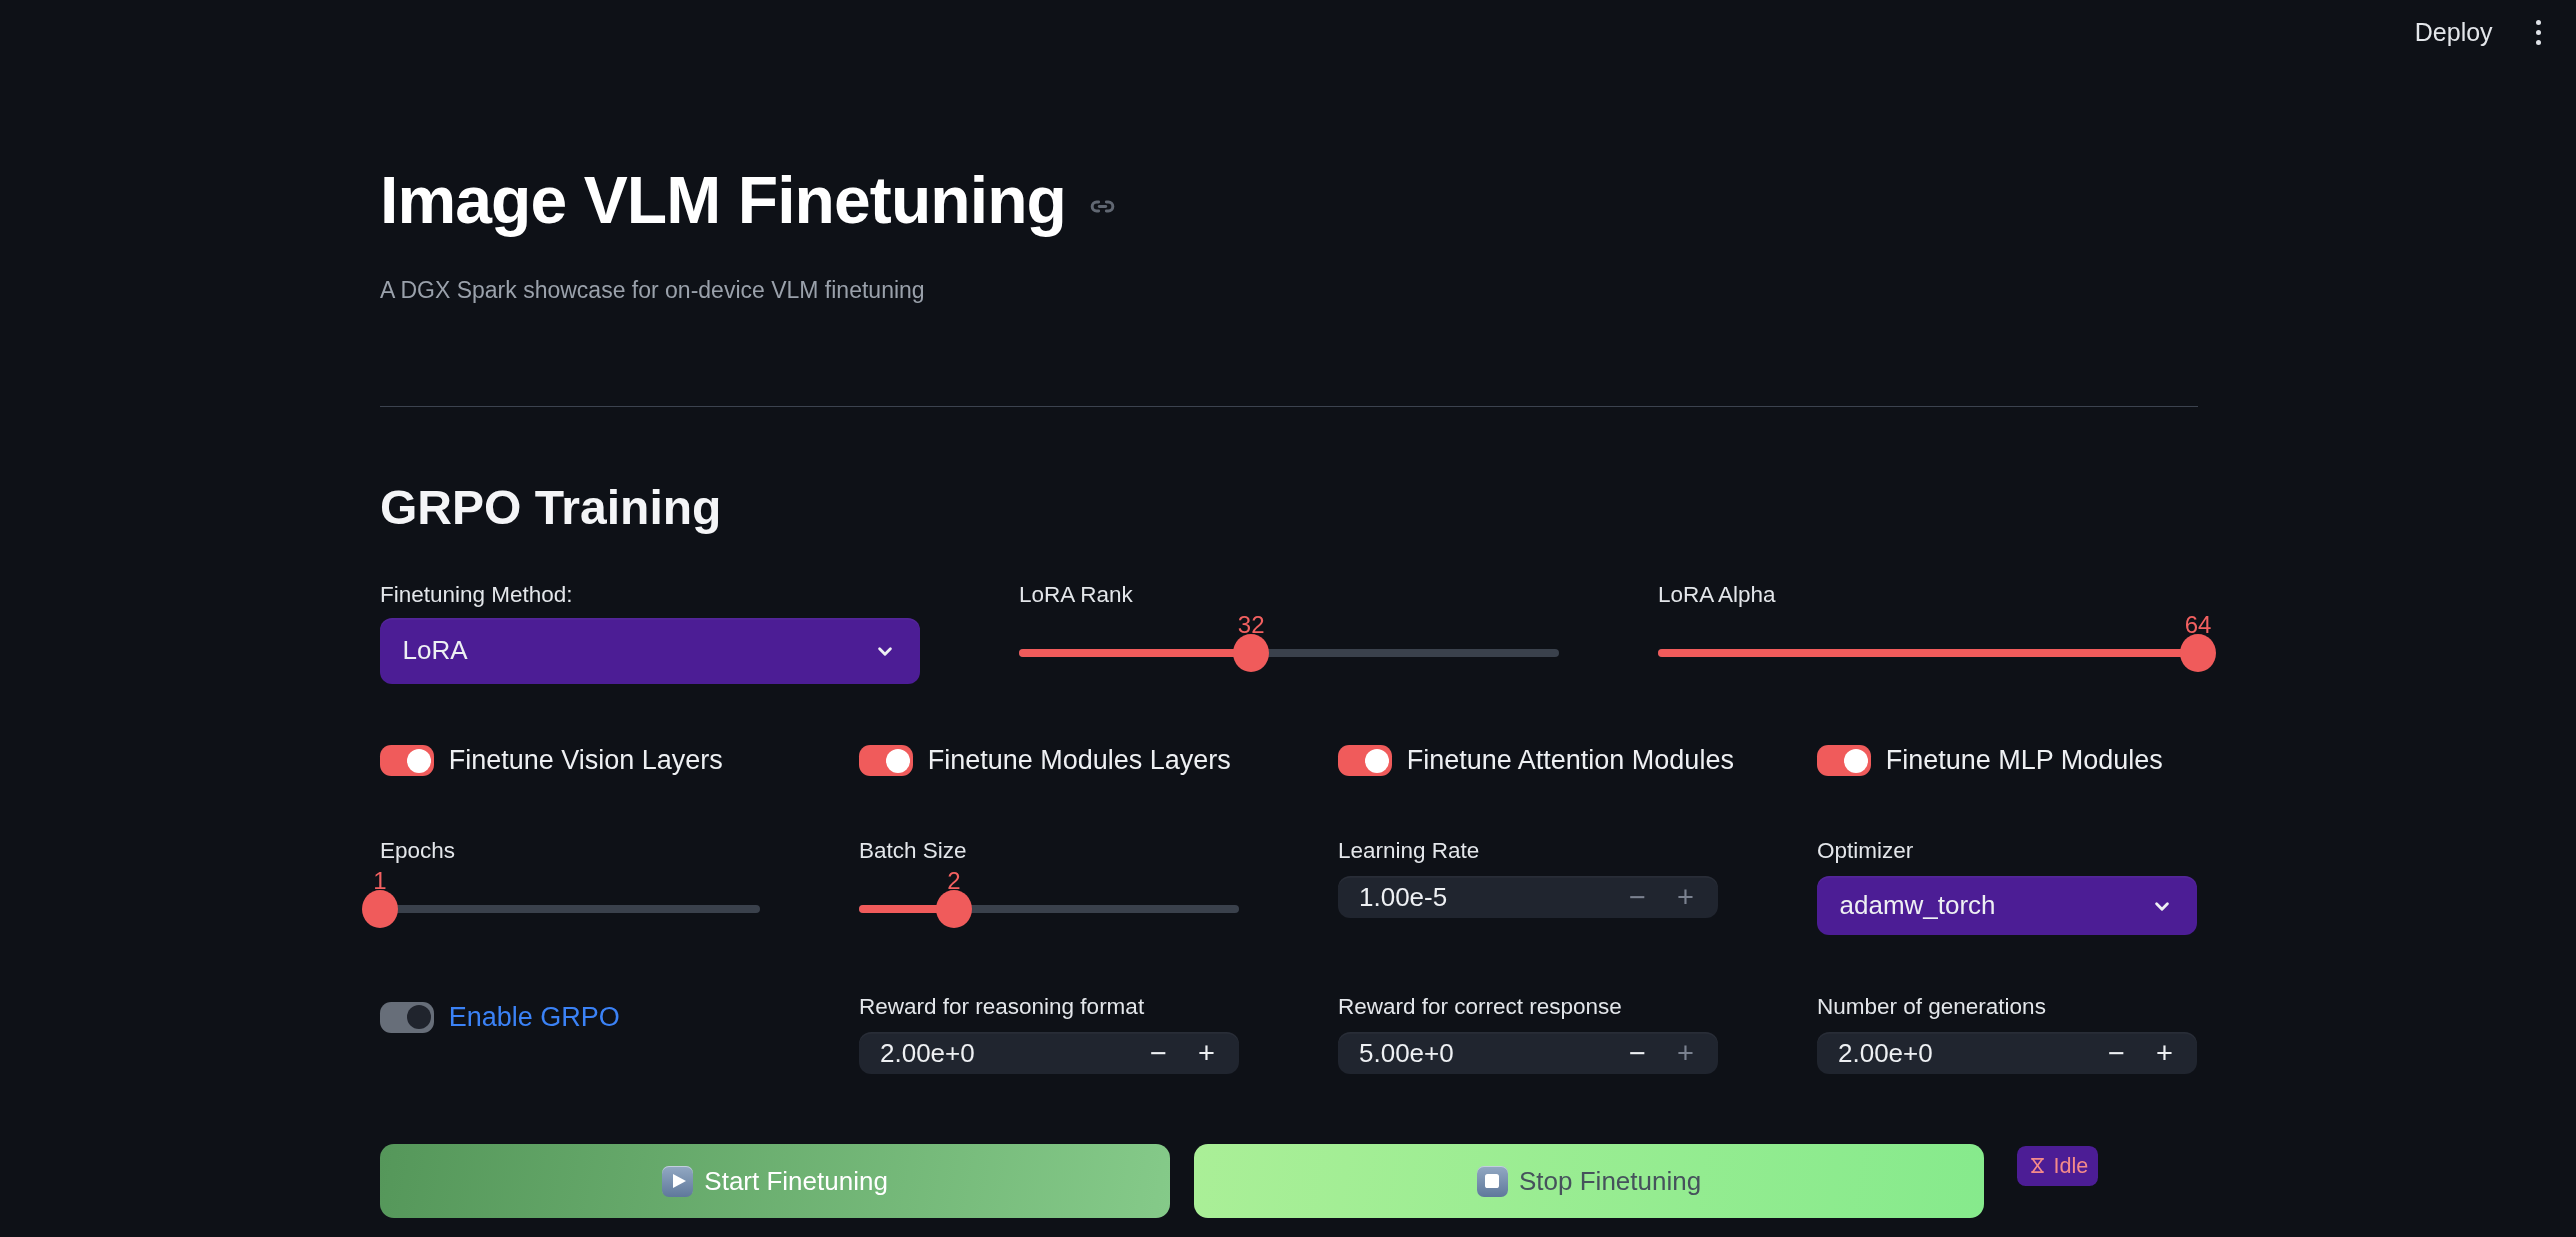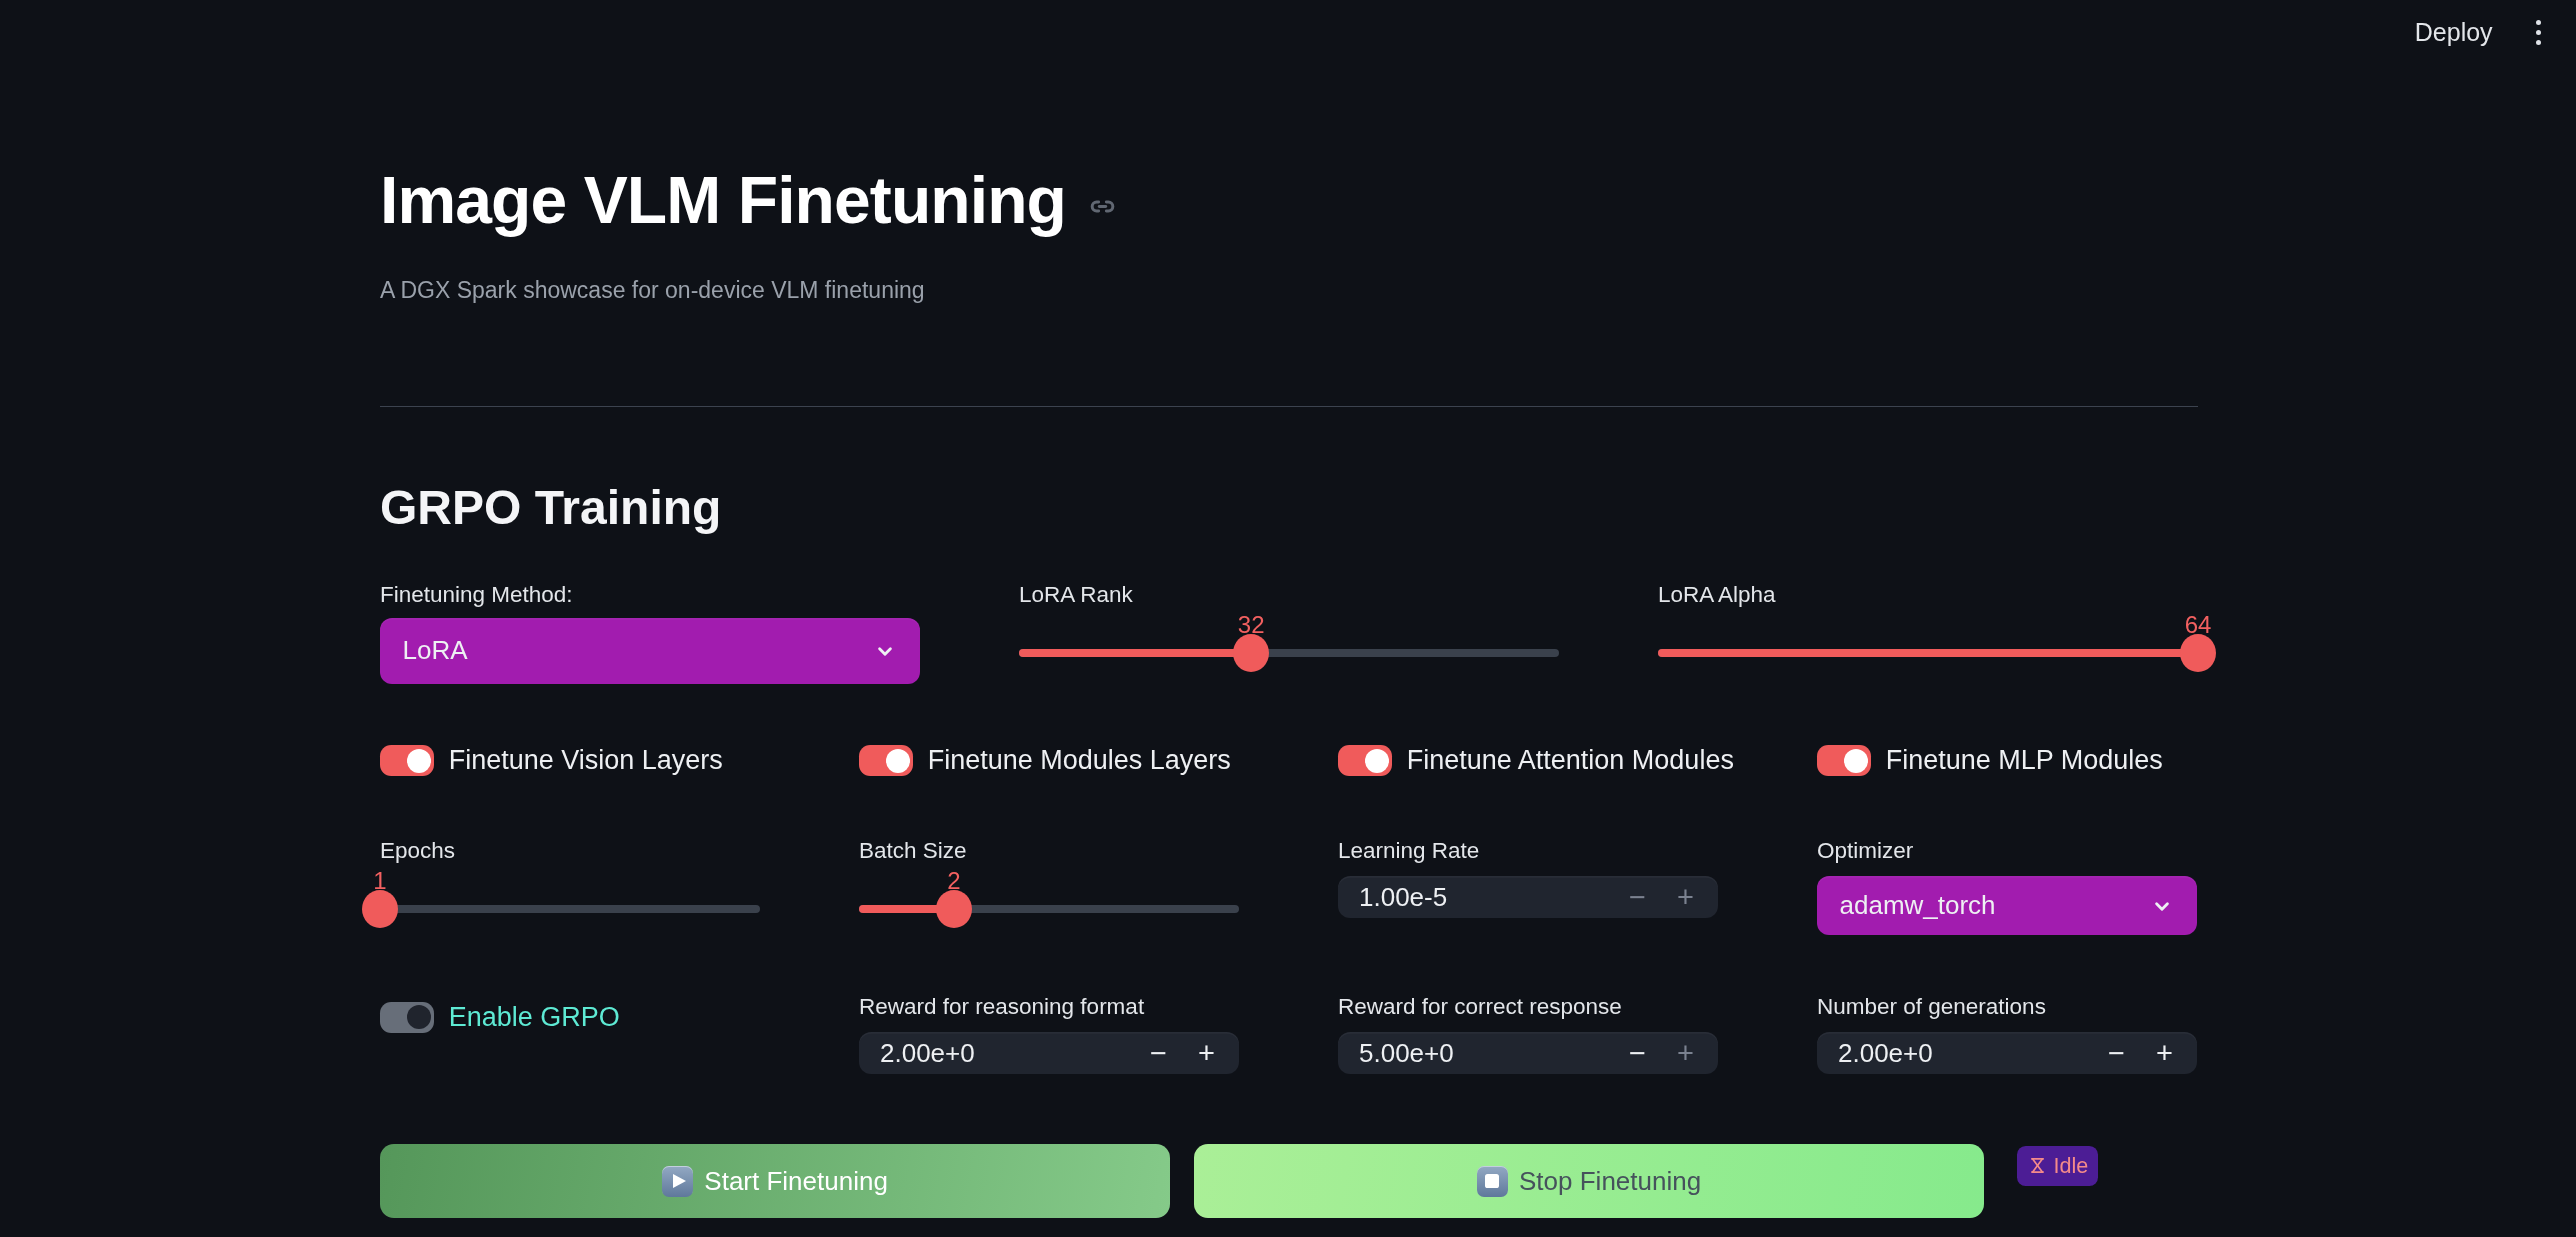--- a/index.html
+++ b/index.html
@@ -39,21 +39,21 @@
   .row-method  { top:581px; grid-template-columns:540px 540px 540px; }
   .row-toggles { top:745px; grid-template-columns:380px 380px 380px 380px; }
   .row-params  { top:837px; grid-template-columns:380px 380px 380px 380px; }
   .row-grpo    { top:993px; grid-template-columns:380px 380px 380px 380px; }
   .row-actions { top:1144px; display:flex; column-gap:0; }
 
   .field-label { font-size:22.5px; line-height:28px; color:#e3e6ea; }
 
   
   .dropdown {
-    margin-top:8.6px; height:66px; border-radius:12px; background:#a21caf;
+    margin-top:8.6px; height:66px; border-radius:12px; background:#4c1d95;
     display:flex; align-items:center; padding:0 22.5px;
     box-shadow:inset 0 1.7px 0 rgba(255,255,255,.04);
     cursor:pointer;
   }
   .row-params .dropdown { height:59px; margin-top:11.2px; }
   .dropdown-value { flex:1; font-size:26px; color:#eef0f3; }
   .chevron { flex:0 0 auto; }
 
   
   .slider { margin-top:0; }
@@ -73,21 +73,21 @@
   }
 
   
   .toggle { display:flex; align-items:center; gap:14.7px; cursor:pointer; }
   .toggle-pill { position:relative; width:54px; height:31px; border-radius:11.2px; background:#454c57; flex:0 0 auto; }
   .toggle-knob { position:absolute; top:3.5px; right:3.5px; width:24px; height:24px; border-radius:50%; background:#ffffff; }
   .toggle.on .toggle-pill { background:#f05b5b; }
   .toggle.disabled .toggle-pill { background:#676e79; }
   .toggle.disabled .toggle-knob { background:#20242d; }
   .toggle-label { font-size:27px; color:#eef0f3; white-space:nowrap; }
-  .toggle.disabled .toggle-label { color:#5eead4; }
+  .toggle.disabled .toggle-label { color:#3b82f6; }
   .row-grpo .toggle { margin-top:8.6px; align-self:start; }
 
   
   .numbox {
     margin-top:11.2px; height:42px; border-radius:12px; background:#20252f;
     display:flex; align-items:center; padding:0 8.6px 0 21px;
     box-shadow:inset 0 1.7px 0 rgba(255,255,255,.04);
   }
   .num-value { flex:1; font-size:26px; color:#eef0f3; }
   .stepper {

